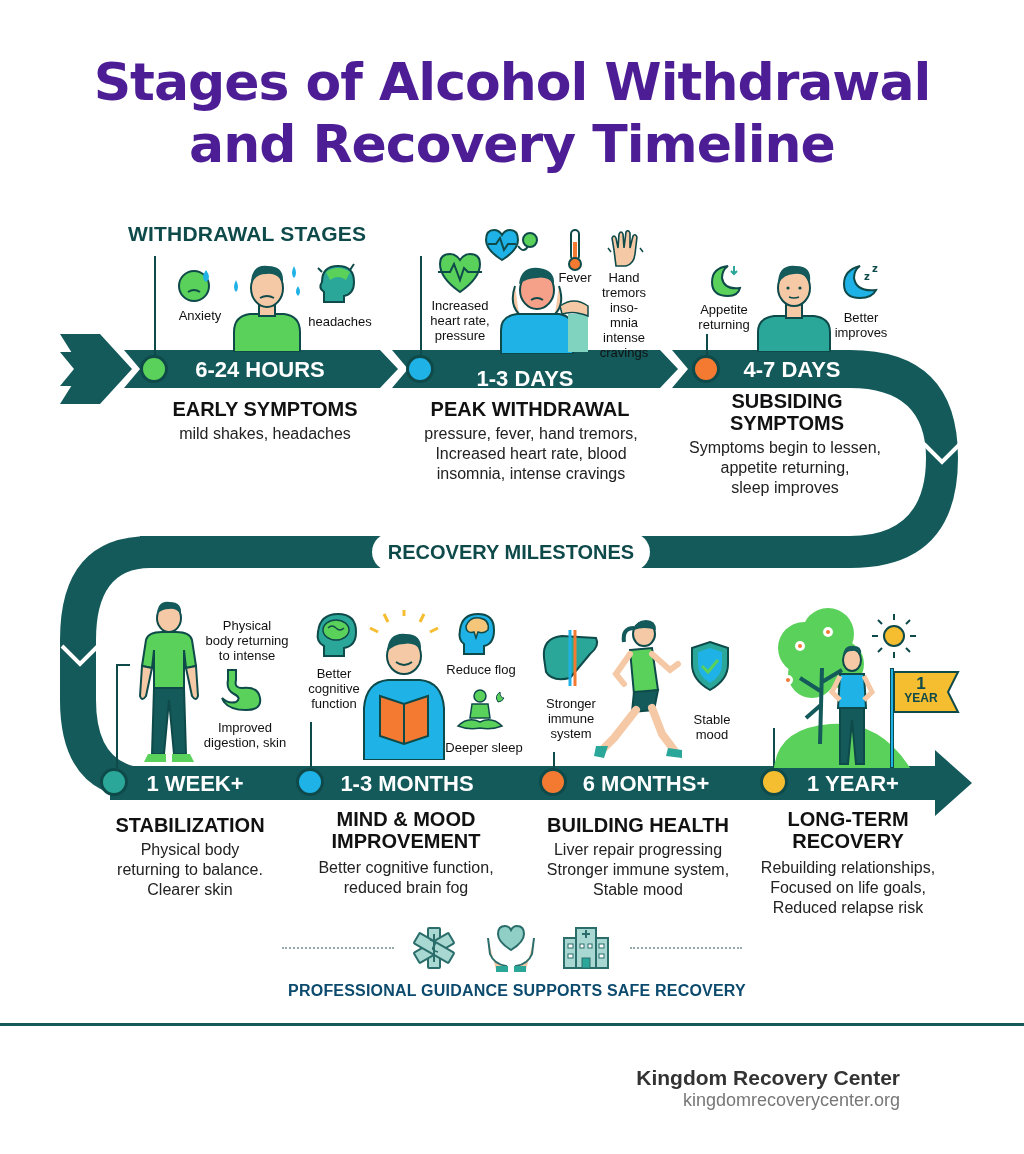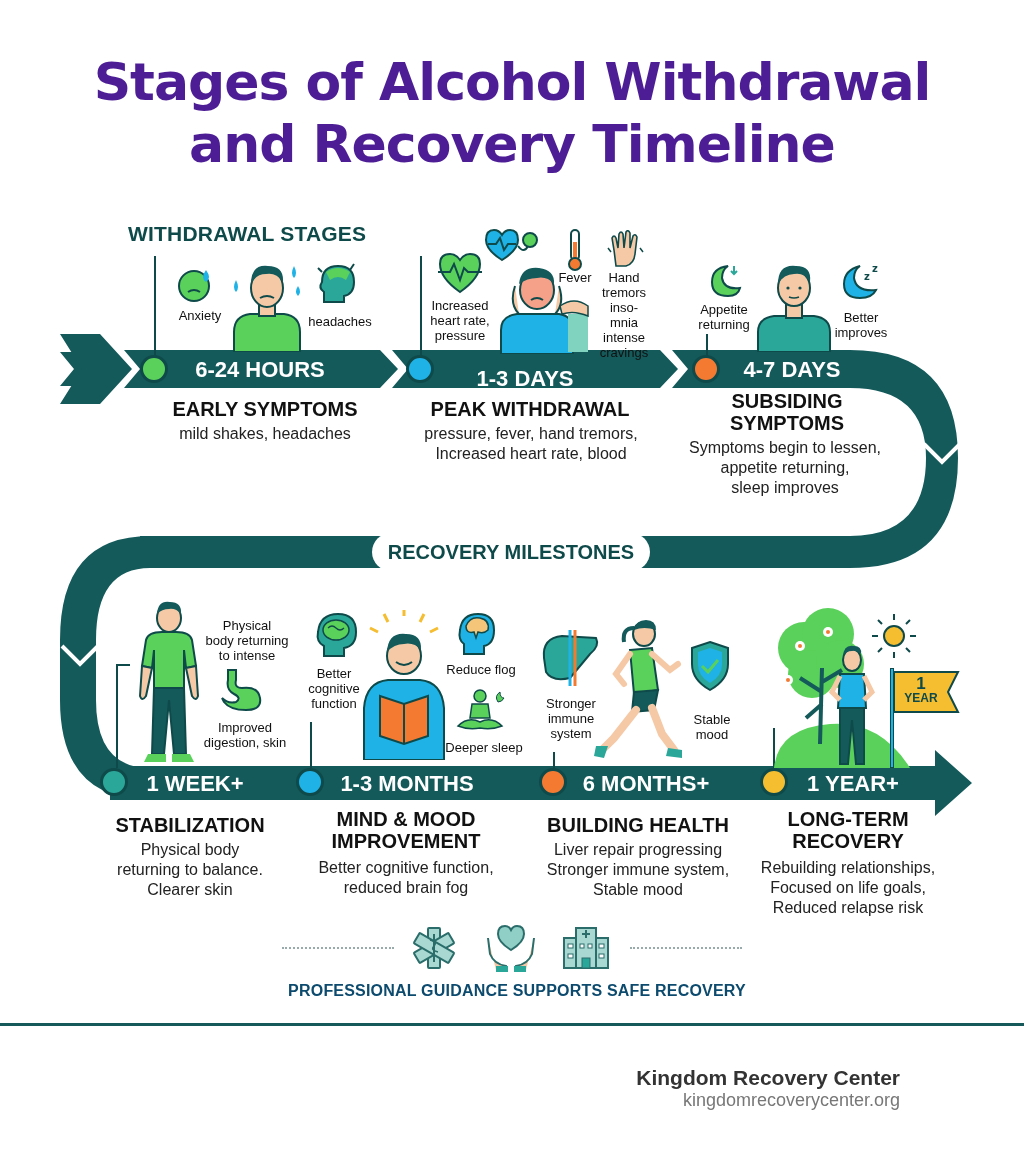--- a/index.html
+++ b/index.html
@@ -152,20 +152,21 @@
     <div>cravings</div>
   </div>
 
   <div class="abs dot" style="left:406px; top:355px; background:#1fb2e6;"></div>
   <div class="abs bar-label" style="left:460px; top:366px; width:130px;">1-3 DAYS</div>
 
   <div class="abs stage-title" style="left:400px; top:398px; width:260px;">PEAK WITHDRAWAL</div>
   <div class="abs stage-desc" style="left:396px; top:424px; width:270px;">
     <div>pressure, fever, hand tremors,</div>
     <div>Increased heart rate, blood</div>
+    <div>insomnia, intense cravings</div>
   </div>
 </div>
 
 <div>
   <svg class="abs" style="left:706px; top:262px;" width="36" height="36">
     <path d="M22,4 Q6,6 6,20 Q6,34 22,34 Q32,34 34,26 Q18,28 16,16 Q16,8 22,4Z" fill="#5ad15a" stroke="#0f4a4a" stroke-width="2"></path>
     <path d="M28,4 L28,12 M25,9 L28,12 L31,9" stroke="#2ba79a" stroke-width="2" fill="none"></path>
   </svg>
   <div class="abs icon-label" style="left:690px; top:302px; width:68px;">
     <div>Appetite</div>

